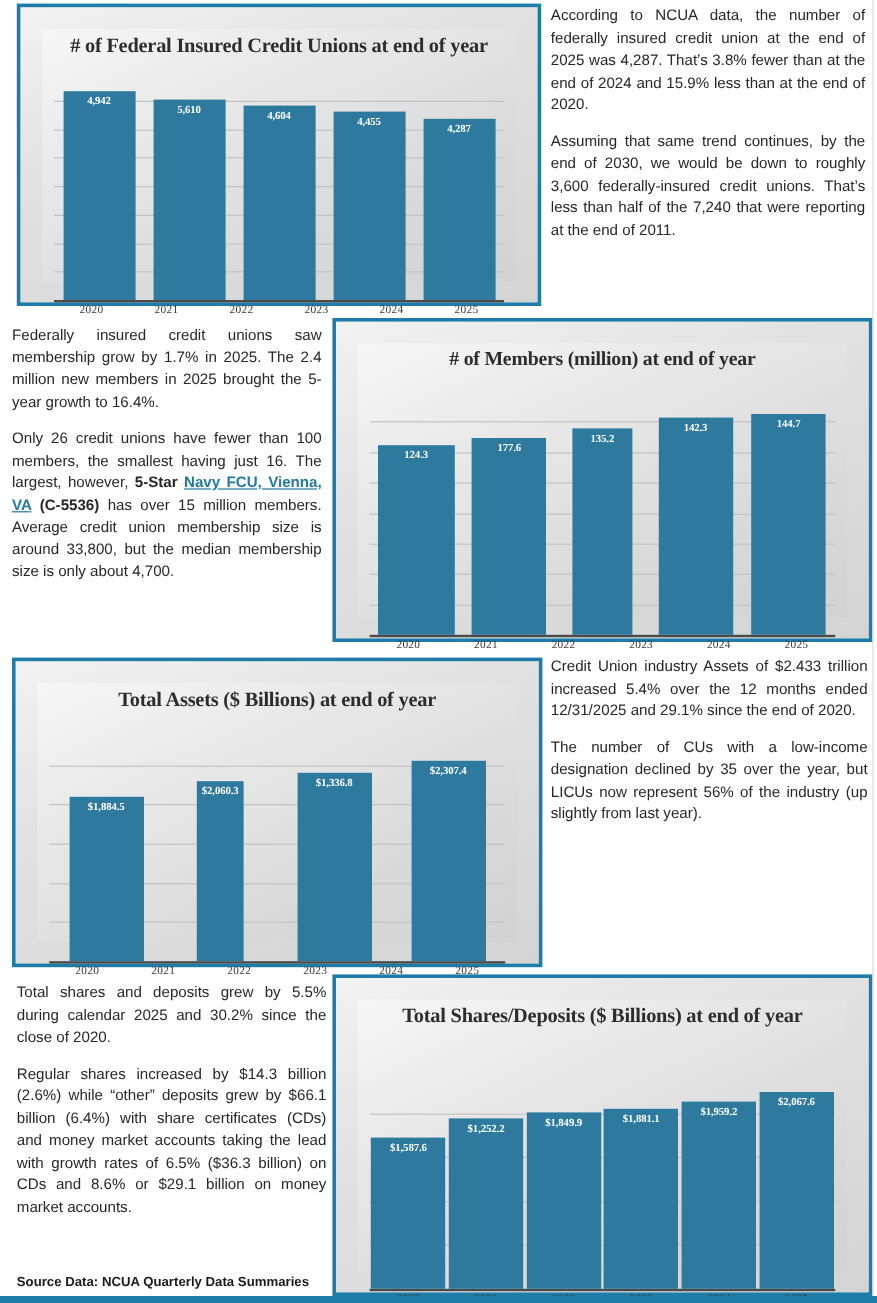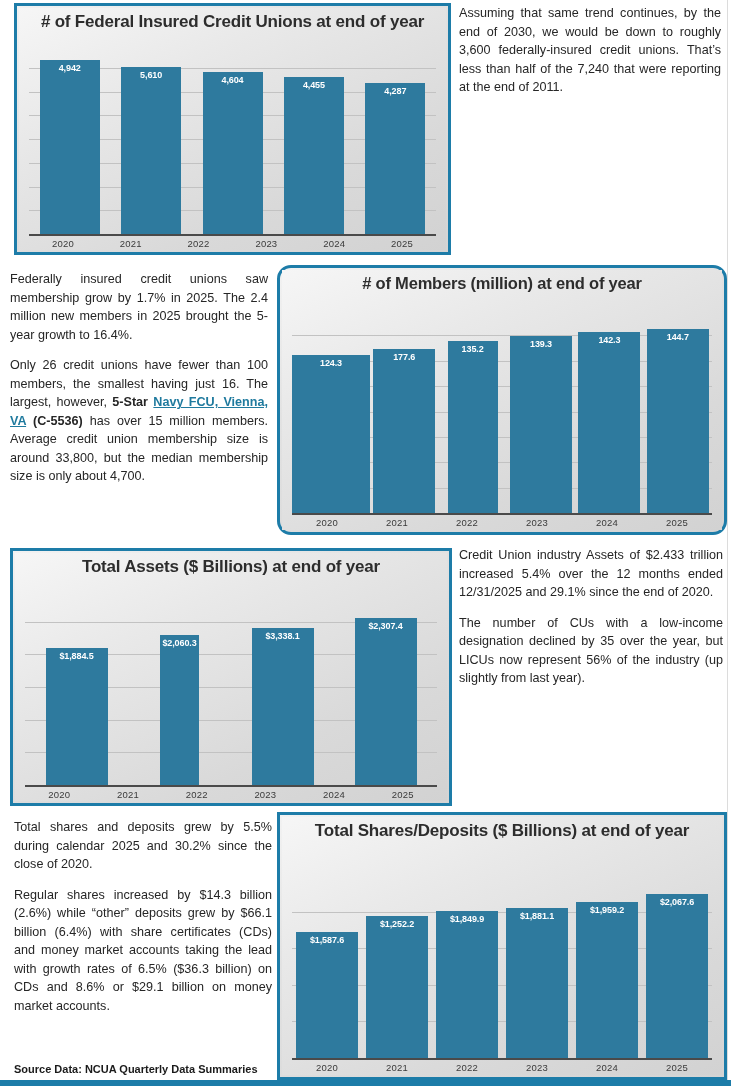--- a/index.html
+++ b/index.html
@@ -12,21 +12,22 @@
     color:#1a1a1a;
   }
   .page{position:absolute;left:0;top:0;width:731px;height:1086px;}
 
   
   .chart-card{
     position:absolute;
     box-sizing:border-box;
     border:3px solid #1D7CA8;
     background:linear-gradient(160deg,#f2f2f2 0%,#e2e2e2 35%,#d4d4d4 100%);
-    padding:2px;
+    padding:18px;
+    font-family:Liberation Serif, serif;
   }
   .chart-inner{
     position:relative;width:100%;height:100%;
     background:linear-gradient(155deg,#f6f6f6 0%,#e9e9e9 30%,#d9d9d9 72%,#d2d2d2 100%);
     box-sizing:border-box;
   }
   .chart-title{
     position:absolute;left:0;right:0;top:4px;
     text-align:center;
     font-weight:bold;
@@ -60,21 +61,21 @@
     position:absolute;left:0;right:0;top:3px;
     text-align:center;
     color:#ffffff;
     font-weight:bold;
     font-size:9px;
     white-space:nowrap;
     letter-spacing:-0.1px;
   }
   .xaxis{
     position:absolute;left:10px;right:10px;
-    display:flex;justify-content:flex-start;
+    display:flex;justify-content:flex-end;
   }
   .xaxis span{
     flex:1 1 0;text-align:center;font-size:9.5px;color:#3a3a3a;letter-spacing:0.2px;
   }
 
   
   .textblock{
     position:absolute;
     box-sizing:border-box;
     font-size:12.6px;
@@ -147,60 +148,56 @@
           <span>2021</span>
           <span>2022</span>
           <span>2023</span>
           <span>2024</span>
           <span>2025</span>
         </div>
     </div>
   </div>
 
   <div class="textblock" style="left:459px;top:4px;width:262px;">
+    <p>According to NCUA data, the number of federally insured credit union at the end of 2025 was 4,287. That’s 3.8% fewer than at the end of 2024 and 15.9% less than at the end of 2020.</p>
     <p>Assuming that same trend continues, by the end of 2030, we would be down to roughly 3,600 federally-insured credit unions. That’s less than half of the 7,240 that were reporting at  the end of 2011.</p>
   </div>
 
   <div class="textblock" style="left:10px;top:270px;width:258px;">
     <p>Federally insured credit unions saw membership grow by 1.7% in 2025. The 2.4 million new members in 2025 brought the 5-year growth to 16.4%.</p>
     <p><span>Only 26 credit unions have fewer than 100 members, the smallest having just 16. The largest, however, </span><span class="bd">5-Star </span><a class="lnk" href="#">Navy FCU, Vienna, VA</a><span class="bd"> (C-5536)</span><span> has over 15 million members. Average credit union membership size is around 33,800, but the median membership size is only about 4,700.</span></p>
   </div>
 
-  <div class="chart-card" id="chart1" style="left:277px;top:265px;width:450px;height:270px;border-radius:14px;">
+  <div class="chart-card" id="chart1" style="left:277px;top:265px;width:450px;height:270px;">
     <div class="chart-inner">
       <div class="chart-title" style="font-size:16.5px;padding:0 12px;"># of Members (million) at end of year</div>
       <div class="plot" style="top:40px;height:203px;">
         <div class="grid">
           <i style="top:12.5%"></i>
             <i style="top:25%"></i>
             <i style="top:37.5%"></i>
           <i style="top:50%"></i>
             <i style="top:62.5%"></i>
             <i style="top:75%"></i>
             <i style="top:87.5%"></i>
         </div>
         <div class="bars">
             <div class="bar-slot">
-              <div class="bar" style="height: 77.6875%; width: 78px; background: rgb(46, 122, 158);">
+              <div class="bar" style="height: 77.6875%; width: 64px; background: rgb(46, 122, 158);">
                 <span class="bar-val">124.3</span>
               </div>
             </div>
             <div class="bar-slot">
               <div class="bar" style="height: 80.9375%; width: 62px; background: rgb(46, 122, 158);">
                 <span class="bar-val">177.6</span>
               </div>
             </div>
             <div class="bar-slot">
               <div class="bar" style="height: 84.5%; width: 50px; background: rgb(46, 122, 158);">
                 <span class="bar-val">135.2</span>
-              </div>
-            </div>
-            <div class="bar-slot">
-              <div class="bar" style="height: 87.0625%; width: 62px; background: rgb(46, 122, 158);">
-                <span class="bar-val">139.3</span>
               </div>
             </div>
             <div class="bar-slot">
               <div class="bar" style="height: 88.9375%; width: 62px; background: rgb(46, 122, 158);">
                 <span class="bar-val">142.3</span>
               </div>
             </div>
             <div class="bar-slot">
               <div class="bar" style="height: 90.4375%; width: 62px; background: rgb(46, 122, 158);">
                 <span class="bar-val">144.7</span>
@@ -236,21 +233,21 @@
                 <span class="bar-val">$1,884.5</span>
               </div>
             </div>
             <div class="bar-slot">
               <div class="bar" style="height: 76.3074%; width: 39px; background: rgb(46, 122, 158);">
                 <span class="bar-val">$2,060.3</span>
               </div>
             </div>
             <div class="bar-slot">
               <div class="bar" style="height: 80.2852%; width: 62px; background: rgb(46, 122, 158);">
-                <span class="bar-val">$3,338.1</span>
+                <span class="bar-val">$1,336.8</span>
               </div>
             </div>
             <div class="bar-slot">
               <div class="bar" style="height: 85.4593%; width: 62px; background: rgb(46, 122, 158);">
                 <span class="bar-val">$2,307.4</span>
               </div>
             </div>
           </div>
       </div>
       <div class="xaxis" style="top:236px;">

